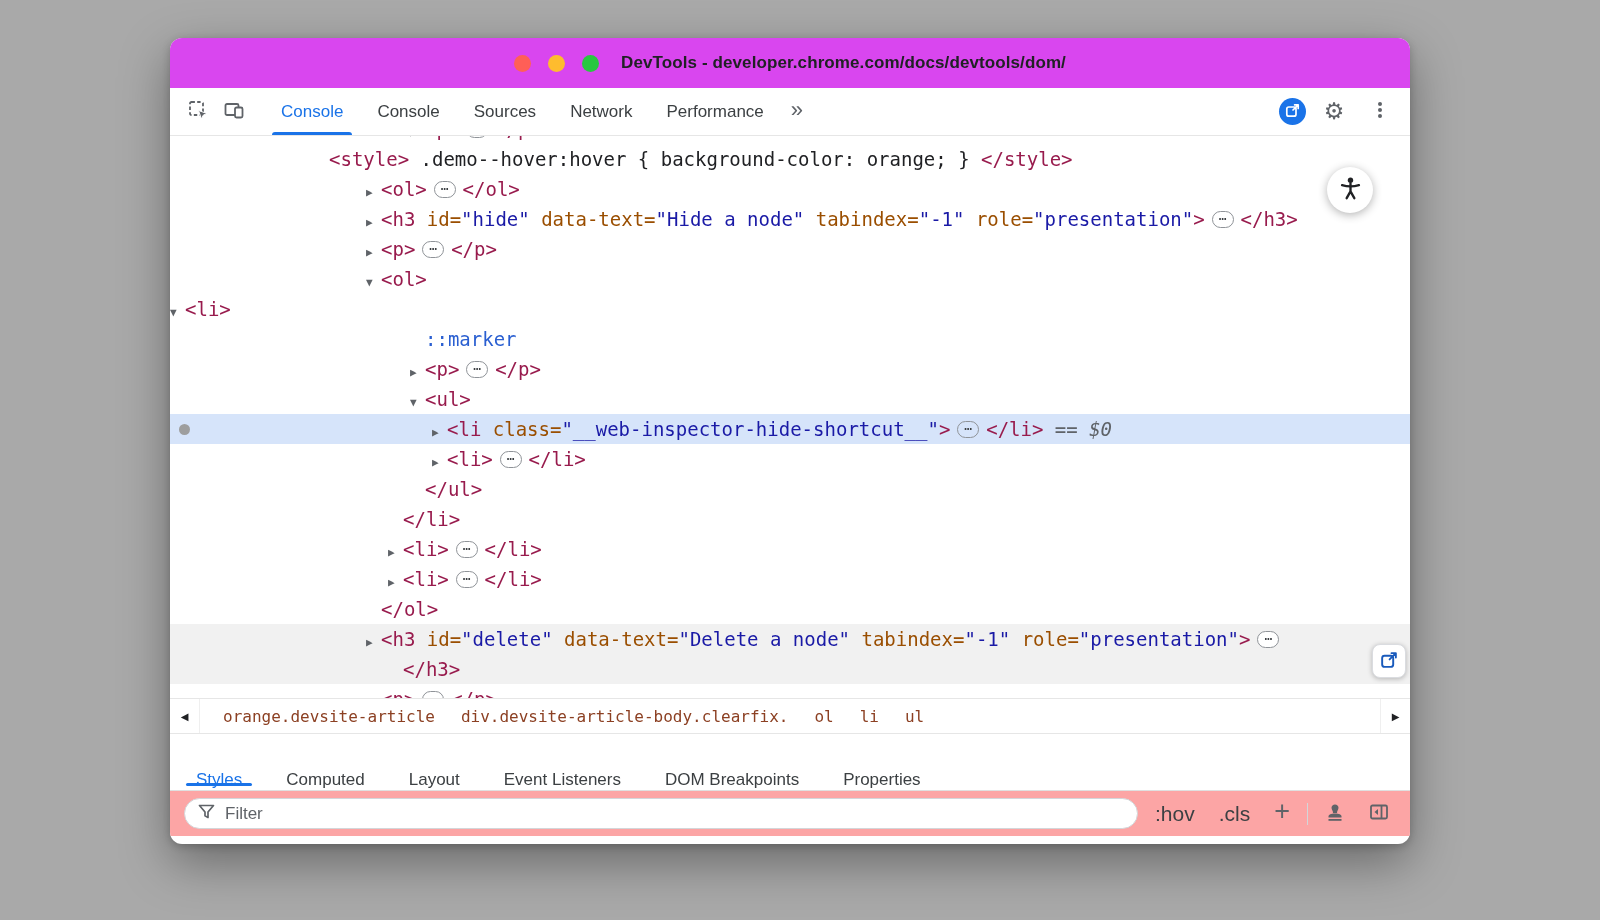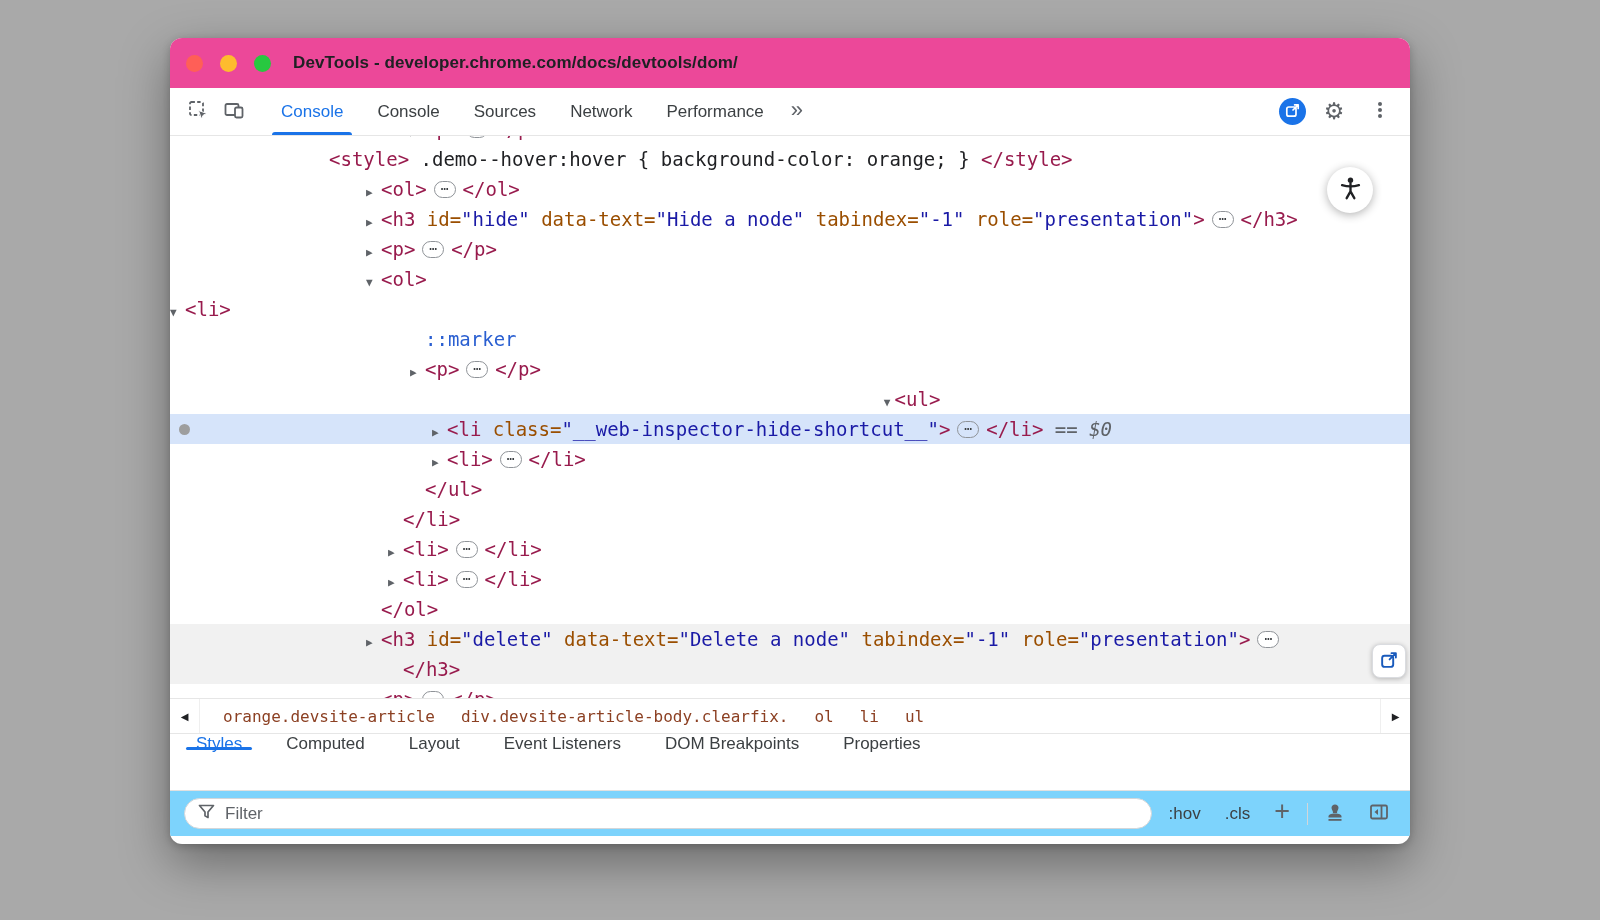--- a/index.html
+++ b/index.html
@@ -3,21 +3,21 @@
 <meta charset="utf-8">
 <style>
   * { margin:0; padding:0; box-sizing:border-box; }
   html,body { width:1600px; height:920px; }
   body { background:#a9a9a9; font-family:"Liberation Sans", sans-serif; color:var(--text,#202124); overflow:hidden; }
   .stage { position:relative; width:1600px; height:920px; }
   .window { position:absolute; left:170px; top:38px; width:1240px; height:806px; background:#fff;
             border-radius:12px; box-shadow:0 18px 50px rgba(0,0,0,.38), 0 2px 8px rgba(0,0,0,.2);
             display:flex; flex-direction:column; overflow:hidden; }
   
-  .titlebar { height:50px; flex:0 0 auto; display:flex; align-items:center; padding:0 16px; background:#ec4899; }
+  .titlebar { height:50px; flex:0 0 auto; display:flex; align-items:center; padding:0 16px; background:#d946ef;justify-content:center; }
   .lights { display:flex; gap:17px; }
   .light { width:17px; height:17px; border-radius:50%; }
   .light.close { background:var(--traffic-close); }
   .light.min { background:var(--traffic-minimize); }
   .light.zoom { background:var(--traffic-zoom); }
   .title { margin-left:22px; font-size:17px; font-weight:bold; color:#202124; letter-spacing:.1px; }
   
   .toolbar { height:48px; flex:0 0 auto; display:flex; align-items:stretch; border-bottom:1px solid #e6e6e6; padding-left:10px; }
   .tool-btn { width:36px; height:36px; align-self:center; display:flex; align-items:center; justify-content:center;
               background:none; border:none; cursor:pointer; border-radius:4px; }
@@ -55,34 +55,34 @@
             border-bottom:1px solid #e6e6e6; font-family:"DejaVu Sans Mono","Liberation Mono",monospace;
             font-size:16px; overflow:hidden; background:#fff; }
   .crumb-nav { width:30px; flex:0 0 auto; display:flex; align-items:center; justify-content:center;
                font-size:10px; color:#202124; background:none; border:none; cursor:pointer; }
   .crumb-nav.left { border-right:1px solid #efefef; }
   .crumb-nav.right { border-left:1px solid #efefef; margin-left:auto; }
   .crumb-list { display:flex; align-items:stretch; margin-left:10px; }
   .crumb { display:flex; align-items:center; padding:0 13px; color:var(--crumb); white-space:nowrap; cursor:pointer; }
   .crumb.selected { background:var(--crumb-selected-bg); }
   
-  .panel-tabs { height:56px; flex:0 0 auto; display:flex; align-items:flex-start; padding-left:4px; background:#fff; }
+  .panel-tabs { height:56px; flex:0 0 auto; display:flex; align-items:flex-end; padding-left:4px; background:#fff; }
   .panel-tab { position:relative; display:flex; align-items:center; padding:0 22px; font-size:17px; color:#3c4043; cursor:default; }
   .panel-tab.active { color:var(--accent); }
   .panel-tab.active::after { content:""; position:absolute; left:12px; right:12px; bottom:4px; height:3px;
                              background:var(--accent); border-radius:3px; }
   
-  .styles-toolbar { height:46px; flex:0 0 auto; margin-bottom:8px; background:#7dd3fc; border-top:1px solid #e0e0e0;
+  .styles-toolbar { height:46px; flex:0 0 auto; margin-bottom:8px; background:#fca5a5; border-top:1px solid #e0e0e0;
                     display:flex; align-items:center; padding:0 14px; gap:10px; }
   .filter-pill { flex:1 1 auto; height:31px; background:#fff; border:1px solid #d3d6d9; border-radius:16px;
                  display:flex; align-items:center; padding:0 12px; gap:9px; }
   .filter-input { flex:1; border:none; outline:none; background:transparent; font-size:17px; color:#202124;
                   font-family:"Liberation Sans",sans-serif; }
   .filter-input::placeholder { color:#5f6368; }
-  .state-btn { font-size:17px; color:#3c4043; background:none; border:none; padding:4px 7px; cursor:pointer; font-family:"Liberation Sans",sans-serif; }
+  .state-btn { font-size:21px; color:#3c4043; background:none; border:none; padding:4px 7px; cursor:pointer; font-family:"Liberation Sans",sans-serif; }
   .plus-btn { font-size:27px; font-weight:300; color:#5f6368; background:none; border:none; line-height:1; padding:0 7px 4px 7px; cursor:pointer; }
   .v-div { width:1px; height:22px; background:#d3d6d9; }
   .icon-btn { width:34px; height:34px; display:flex; align-items:center; justify-content:center; background:none; border:none; cursor:pointer; }
   
   .a11y-fab { position:absolute; left:1157px; top:129px; width:46px; height:46px; border-radius:50%; background:#fff;
               box-shadow:0 2px 10px rgba(0,0,0,.3); display:flex; align-items:center; justify-content:center; border:none; cursor:pointer; }
   .picker-fab { position:absolute; left:1202px; top:606px; width:34px; height:34px; border-radius:8px; background:#fff;
                 border:1px solid #dadce0; box-shadow:0 1px 5px rgba(0,0,0,.25); display:flex; align-items:center; justify-content:center; cursor:pointer; }
 </style>
 </head>
@@ -152,21 +152,21 @@
     <div class="dom-tree">
         <div class="tree-row clip-top" style="padding-left: 240px;"><span class="arrow">▶</span><span class="tk-tag">&lt;p&gt;</span><span class="pill">⋯</span><span class="tk-tag">&lt;/p&gt;</span></div>
         <div class="tree-row" style="padding-left: 104px; margin-left: 40px;"><span class="arrow"></span><span class="tk-tag">&lt;style&gt;</span><span class="tk-text"> .demo--hover:hover { background-color: orange; } </span><span class="tk-tag">&lt;/style&gt;</span></div>
         <div class="tree-row" style="padding-left: 196px;"><span class="arrow">▶</span><span class="tk-tag">&lt;ol&gt;</span><span class="pill">⋯</span><span class="tk-tag">&lt;/ol&gt;</span></div>
         <div class="tree-row" style="padding-left: 196px;"><span class="arrow">▶</span><span class="tk-tag">&lt;h3</span><span class="tk-attr"> id=</span><span class="tk-val">"hide"</span><span class="tk-attr"> data-text=</span><span class="tk-val">"Hide a node"</span><span class="tk-attr"> tabindex=</span><span class="tk-val">"-1"</span><span class="tk-attr"> role=</span><span class="tk-val">"presentation"</span><span class="tk-tag">&gt;</span><span class="pill">⋯</span><span class="tk-tag">&lt;/h3&gt;</span></div>
         <div class="tree-row" style="padding-left: 196px;"><span class="arrow">▶</span><span class="tk-tag">&lt;p&gt;</span><span class="pill">⋯</span><span class="tk-tag">&lt;/p&gt;</span></div>
         <div class="tree-row" style="padding-left: 196px;"><span class="arrow">▼</span><span class="tk-tag">&lt;ol&gt;</span></div>
         <div class="tree-row" style=""><span class="arrow">▼</span><span class="tk-tag">&lt;li&gt;</span></div>
         <div class="tree-row" style="padding-left: 240px;"><span class="arrow"></span><span class="tk-pseudo">::marker</span></div>
         <div class="tree-row" style="padding-left: 240px;"><span class="arrow">▶</span><span class="tk-tag">&lt;p&gt;</span><span class="pill">⋯</span><span class="tk-tag">&lt;/p&gt;</span></div>
-        <div class="tree-row" style="padding-left: 240px; text-align: center;"><span class="arrow">▼</span><span class="tk-tag">&lt;ul&gt;</span></div>
+        <div class="tree-row" style="padding-left: 240px;"><span class="arrow">▼</span><span class="tk-tag">&lt;ul&gt;</span></div>
         <div class="tree-row selected" style="padding-left: 262px;"><span class="sel-dot"></span><span class="arrow">▶</span><span class="tk-tag">&lt;li</span><span class="tk-attr"> class=</span><span class="tk-val">"__web-inspector-hide-shortcut__"</span><span class="tk-tag">&gt;</span><span class="pill">⋯</span><span class="tk-tag">&lt;/li&gt;</span><span class="tk-eq"> == </span><span class="tk-dollar">$0</span></div>
         <div class="tree-row" style="padding-left: 262px;"><span class="arrow">▶</span><span class="tk-tag">&lt;li&gt;</span><span class="pill">⋯</span><span class="tk-tag">&lt;/li&gt;</span></div>
         <div class="tree-row" style="padding-left: 240px;"><span class="arrow"></span><span class="tk-tag">&lt;/ul&gt;</span></div>
         <div class="tree-row" style="padding-left: 218px;"><span class="arrow"></span><span class="tk-tag">&lt;/li&gt;</span></div>
         <div class="tree-row" style="padding-left: 218px;"><span class="arrow">▶</span><span class="tk-tag">&lt;li&gt;</span><span class="pill">⋯</span><span class="tk-tag">&lt;/li&gt;</span></div>
         <div class="tree-row" style="padding-left: 218px;"><span class="arrow">▶</span><span class="tk-tag">&lt;li&gt;</span><span class="pill">⋯</span><span class="tk-tag">&lt;/li&gt;</span></div>
         <div class="tree-row" style="padding-left: 196px;"><span class="arrow"></span><span class="tk-tag">&lt;/ol&gt;</span></div>
         <div class="tree-row hovered" style="padding-left: 196px;"><span class="arrow">▶</span><span class="tk-tag">&lt;h3</span><span class="tk-attr"> id=</span><span class="tk-val">"delete"</span><span class="tk-attr"> data-text=</span><span class="tk-val">"Delete a node"</span><span class="tk-attr"> tabindex=</span><span class="tk-val">"-1"</span><span class="tk-attr"> role=</span><span class="tk-val">"presentation"</span><span class="tk-tag">&gt;</span><span class="pill">⋯</span></div>
         <div class="tree-row hovered" style="padding-left: 218px;"><span class="arrow"></span><span class="tk-tag">&lt;/h3&gt;</span></div>
         <div class="tree-row" style="padding-left: 196px;"><span class="arrow">▶</span><span class="tk-tag">&lt;p&gt;</span><span class="pill">⋯</span><span class="tk-tag">&lt;/p&gt;</span></div>

